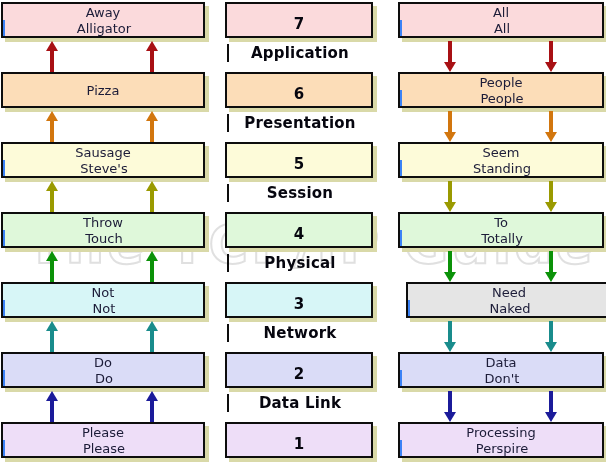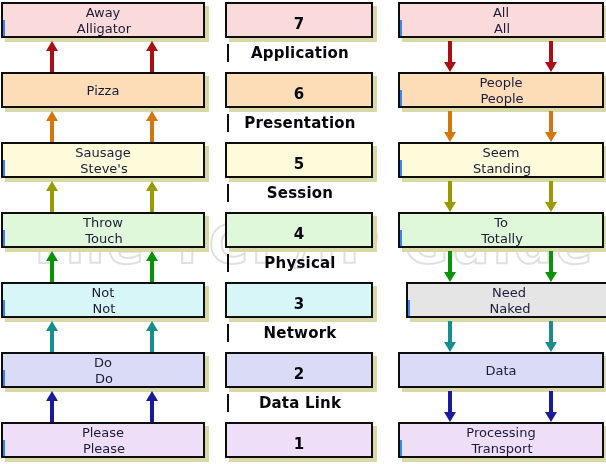--- a/index.html
+++ b/index.html
@@ -106,32 +106,33 @@
     <div class="lbox" style="left: 1px; top: 352px; width: 200px; background: rgb(218, 220, 247); box-shadow: rgb(217, 217, 168) 4px 4px 0px;">
       <div class="cell">Do</div>
       <div class="cell">Do</div>
     </div>
     <div class="lbox" style="left: 225px; top: 352px; width: 144px; background: rgb(218, 220, 247); box-shadow: rgb(217, 217, 168) 4px 4px 0px;">
       <div class="numcell">2</div>
       <div class="namecell">Data Link</div>
     </div>
     <div class="lbox" style="left: 398px; top: 352px; width: 202px; background: rgb(218, 220, 247); box-shadow: rgb(217, 217, 168) 4px 4px 0px;">
       <div class="cell">Data</div>
+      <div class="cell">Don't</div>
     </div>
     <div class="lbox" style="left: 1px; top: 422px; width: 200px; background: rgb(238, 222, 248); box-shadow: rgb(217, 217, 168) 4px 4px 0px;">
       <div class="cell">Please</div>
       <div class="cell">Please</div>
     </div>
     <div class="lbox" style="left: 225px; top: 422px; width: 144px; background: rgb(238, 222, 248); box-shadow: rgb(217, 217, 168) 4px 4px 0px;">
       <div class="numcell">1</div>
       <div class="namecell">Physical</div>
     </div>
     <div class="lbox" style="left: 398px; top: 422px; width: 202px; background: rgb(238, 222, 248); box-shadow: rgb(217, 217, 168) 4px 4px 0px;">
       <div class="cell">Processing</div>
-      <div class="cell">Transport</div>
+      <div class="cell">Perspire</div>
     </div>
     <div class="arrow" style="left: 45px; top: 41px;">
       <div class="head" style="border-bottom: 10px solid rgb(168, 16, 20);"></div>
       <div class="shaft" style="height: 21px; background: rgb(168, 16, 20);"></div>
     </div>
     <div class="arrow" style="left: 145px; top: 41px;">
       <div class="head" style="border-bottom: 10px solid rgb(168, 16, 20);"></div>
       <div class="shaft" style="height: 21px; background: rgb(168, 16, 20);"></div>
     </div>
     <div class="arrow" style="left: 442.5px; top: 41px;">

